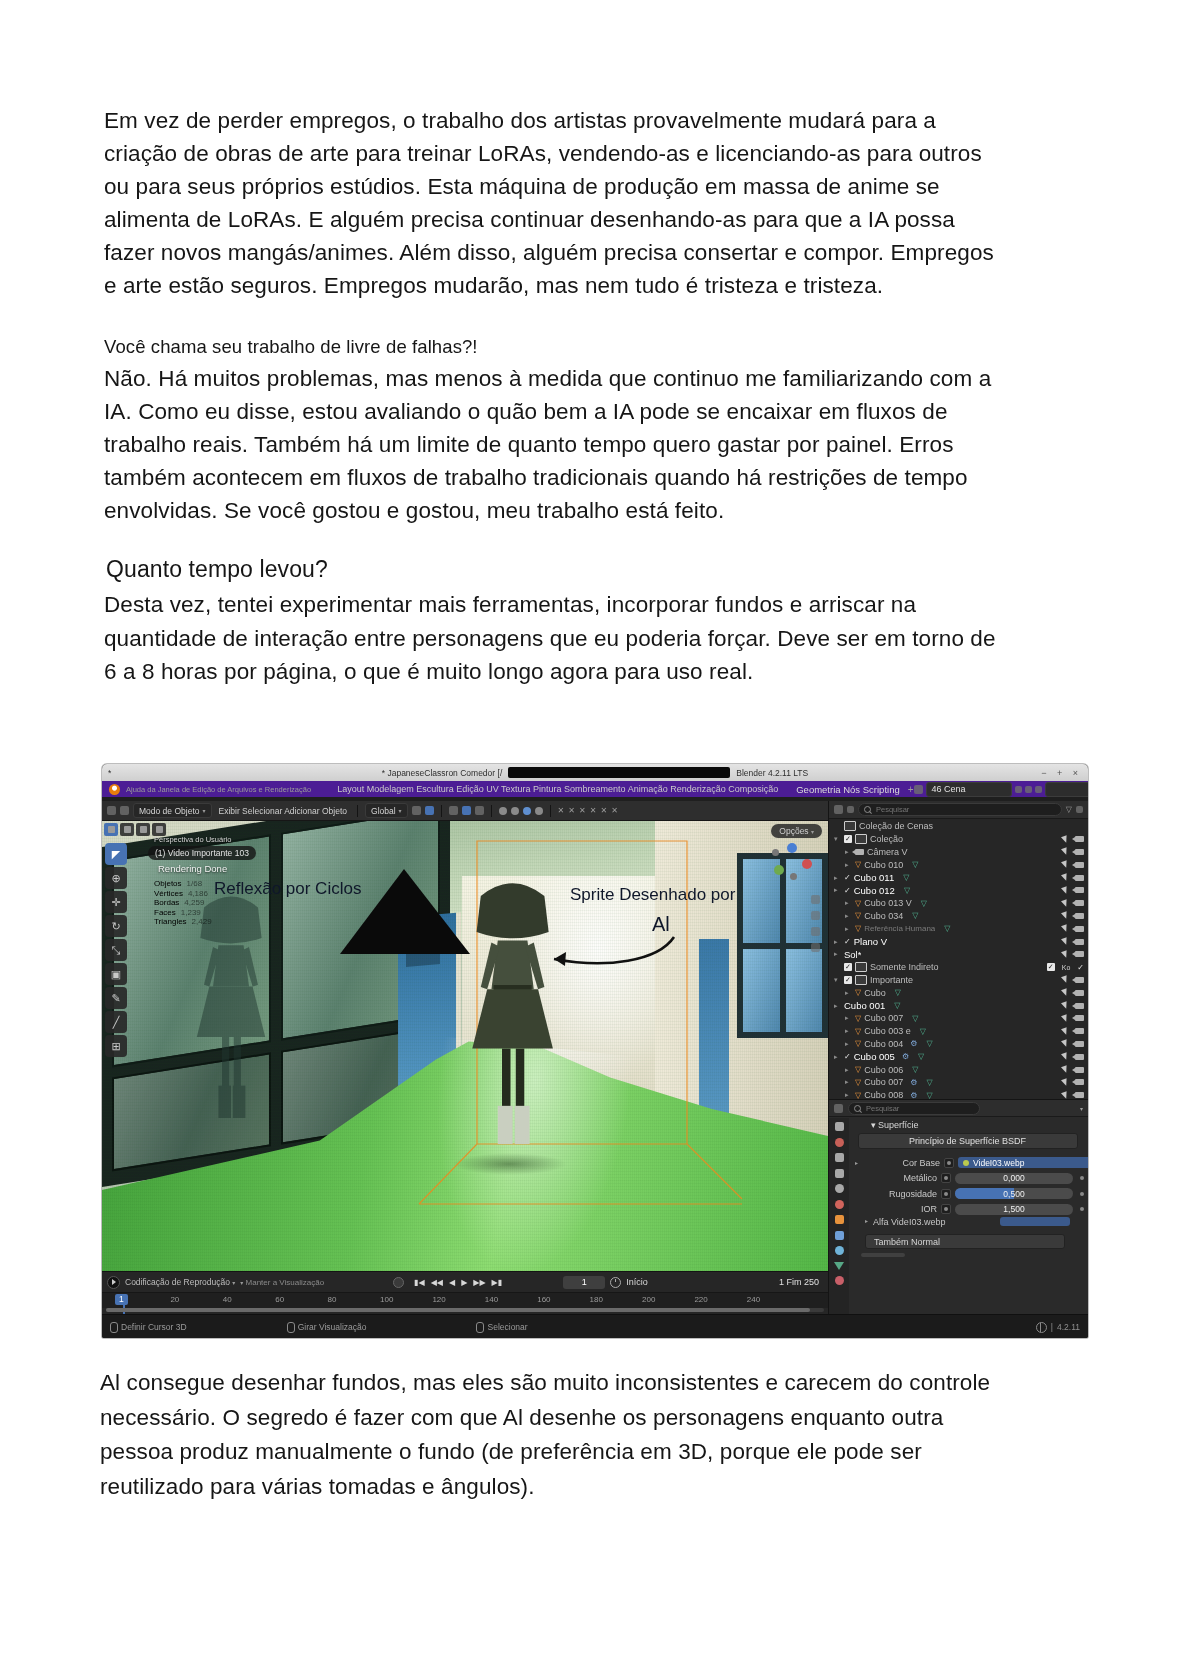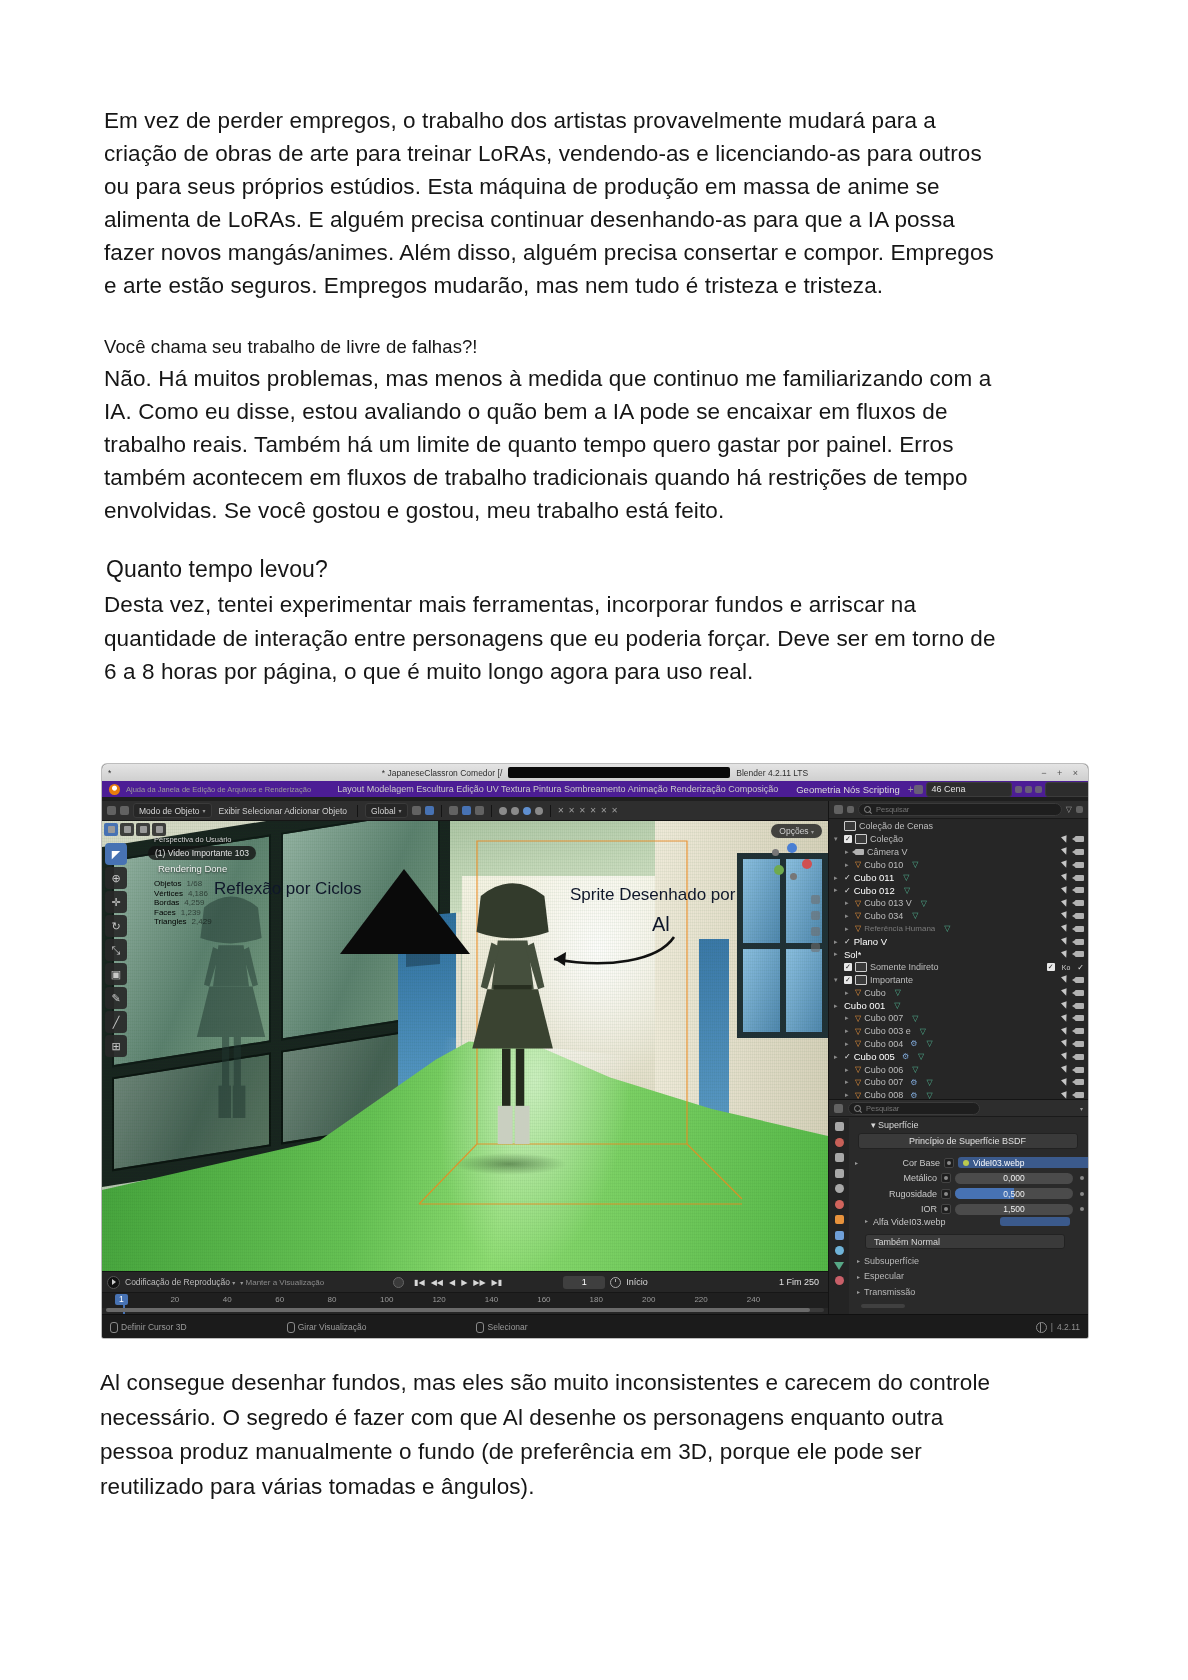--- a/index.html
+++ b/index.html
@@ -671,34 +671,20 @@
             </span>
             <span class="animdot"></span>
           </div>
         </div>
       <div class="alfarow">
         <span class="chev">▸</span>
         <span>Alfa VideI03.webp</span>
         <span class="alfabar"></span>
       </div>
       <div class="normalbtn">Também Normal</div>
-      <div id="prop-collapsed">
-          <div class="collapsed-row">
-            <span class="chev">▸</span>
-            <span>Subsuperfície</span>
-          </div>
-          <div class="collapsed-row">
-            <span class="chev">▸</span>
-            <span>Especular</span>
-          </div>
-          <div class="collapsed-row">
-            <span class="chev">▸</span>
-            <span>Transmissão</span>
-          </div>
-        </div>
       <div class="tinybar"></div>
     </div>
   </div>
 
   <div class="timeline">
     <div class="tl-hdr">
       <span class="playic"></span>
       <span><span>Codificação de Reprodução</span> <span class="chev">▾</span></span>
       <span style="color:#8a8a8a;font-size:8px"><span class="chev">▾</span> <span>Manter a Visualização</span></span>
       <div class="transport">

